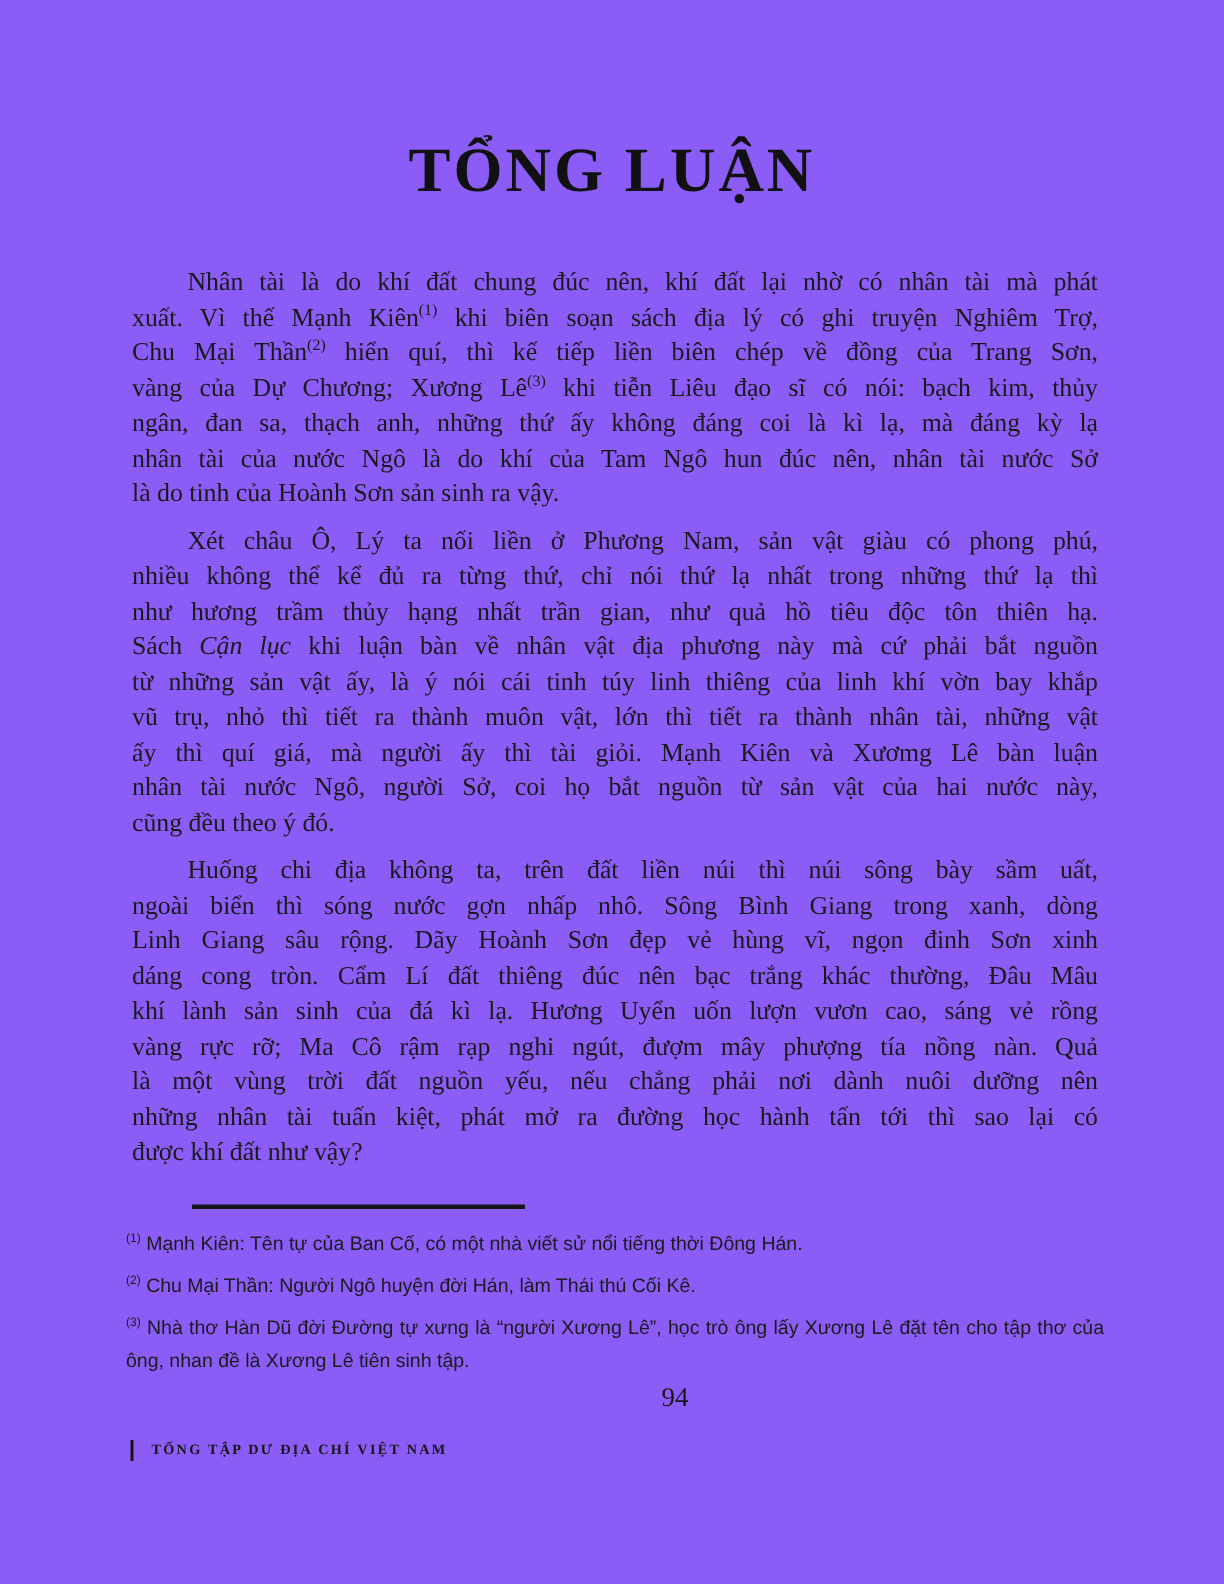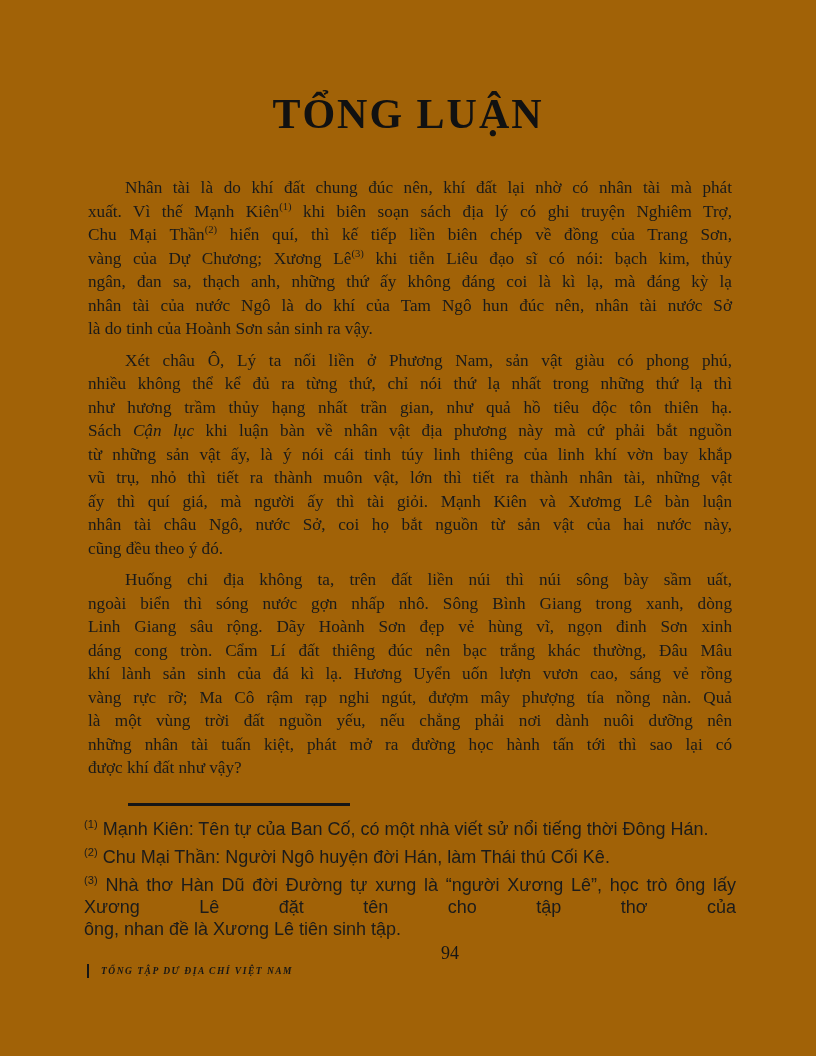--- a/index.html
+++ b/index.html
@@ -1,20 +1,20 @@
 <!DOCTYPE html>
 <html lang="vi"><head>
 <meta charset="utf-8">
 <style>
   html,body { margin:0; padding:0; background:#e8e8e8; }
   .page {
     position:relative;
     width:816px; height:1056px;
     margin:0 auto;
-    background:#a16207;
+    background:#8b5cf6;
     color:#1a1a1a;
     overflow:hidden;
   }
   .title {
     margin:0;
     padding-top:90px;
     text-align:center;
     font-family:"Liberation Serif", serif;
     font-weight:bold;
     font-size:42px;
@@ -44,38 +44,38 @@
     vertical-align:super;
   }
   .fnsep {
     margin:23px 0 0 128px;
     width:222px; height:3px;
     background:#161616;
   }
   .footnotes {
     margin:12px 80px 0 84px;
     font-family:"Liberation Sans", sans-serif;
-    font-size:18px;
+    font-size:13px;
     color:#1b1b1b;
   }
   .footnote { margin:0; }
   .footnote + .footnote { margin-top:6px; }
   .fn-line {
     line-height:22px;
     text-align:justify;
     text-align-last:justify;
   }
   .fn-line.last { text-align:left; text-align-last:left; }
   .footer {
     margin:4px 0 0 84px;
     font-family:"Liberation Serif", serif;
     color:#161616;
   }
   .pagenum { font-size:18px; line-height:19px;text-align:center; }
-  .footrow { display:flex; align-items:flex-start; margin-top:1px;font-style:italic; }
+  .footrow { display:flex; align-items:flex-start; margin-top:19px; }
   .tick { width:2px; height:14px; background:#161616; margin-left:3px; }
   .series {
     margin-left:12px;
     margin-top:2px;
     font-size:9.5px;
     font-weight:bold;
     letter-spacing:1.5px;
     white-space:nowrap;
   }
 </style>
@@ -96,21 +96,21 @@
         <div class="line last">là do tinh của Hoành Sơn sản sinh ra vậy.</div>
       </div>
       <div class="para">
         <div class="line first">Xét châu Ô, Lý ta nối liền ở Phương Nam, sản vật giàu có phong phú,</div>
         <div class="line">nhiều không thể kể đủ ra từng thứ, chỉ nói thứ lạ nhất trong những thứ lạ thì</div>
         <div class="line">như hương trầm thủy hạng nhất trần gian, như quả hồ tiêu độc tôn thiên hạ.</div>
         <div class="line">Sách <i>Cận lục</i> khi luận bàn về nhân vật địa phương này mà cứ phải bắt nguồn</div>
         <div class="line">từ những sản vật ấy, là ý nói cái tinh túy linh thiêng của linh khí vờn bay khắp</div>
         <div class="line">vũ trụ, nhỏ thì tiết ra thành muôn vật, lớn thì tiết ra thành nhân tài, những vật</div>
         <div class="line">ấy thì quí giá, mà người ấy thì tài giỏi. Mạnh Kiên và Xươmg Lê bàn luận</div>
-        <div class="line">nhân tài châu Ngô, nước Sở, coi họ bắt nguồn từ sản vật của hai nước này,</div>
+        <div class="line">nhân tài nước Ngô, người Sở, coi họ bắt nguồn từ sản vật của hai nước này,</div>
         <div class="line last">cũng đều theo ý đó.</div>
       </div>
       <div class="para">
         <div class="line first">Huống chi địa không ta, trên đất liền núi thì núi sông bày sầm uất,</div>
         <div class="line">ngoài biển thì sóng nước gợn nhấp nhô. Sông Bình Giang trong xanh, dòng</div>
         <div class="line">Linh Giang sâu rộng. Dãy Hoành Sơn đẹp vẻ hùng vĩ, ngọn đinh Sơn xinh</div>
         <div class="line">dáng cong tròn. Cẩm Lí đất thiêng đúc nên bạc trắng khác thường, Đâu Mâu</div>
         <div class="line">khí lành sản sinh của đá kì lạ. Hương Uyển uốn lượn vươn cao, sáng vẻ rồng</div>
         <div class="line">vàng rực rỡ; Ma Cô rậm rạp nghi ngút, đượm mây phượng tía nồng nàn. Quả</div>
         <div class="line">là một vùng trời đất nguồn yếu, nếu chẳng phải nơi dành nuôi dưỡng nên</div>

